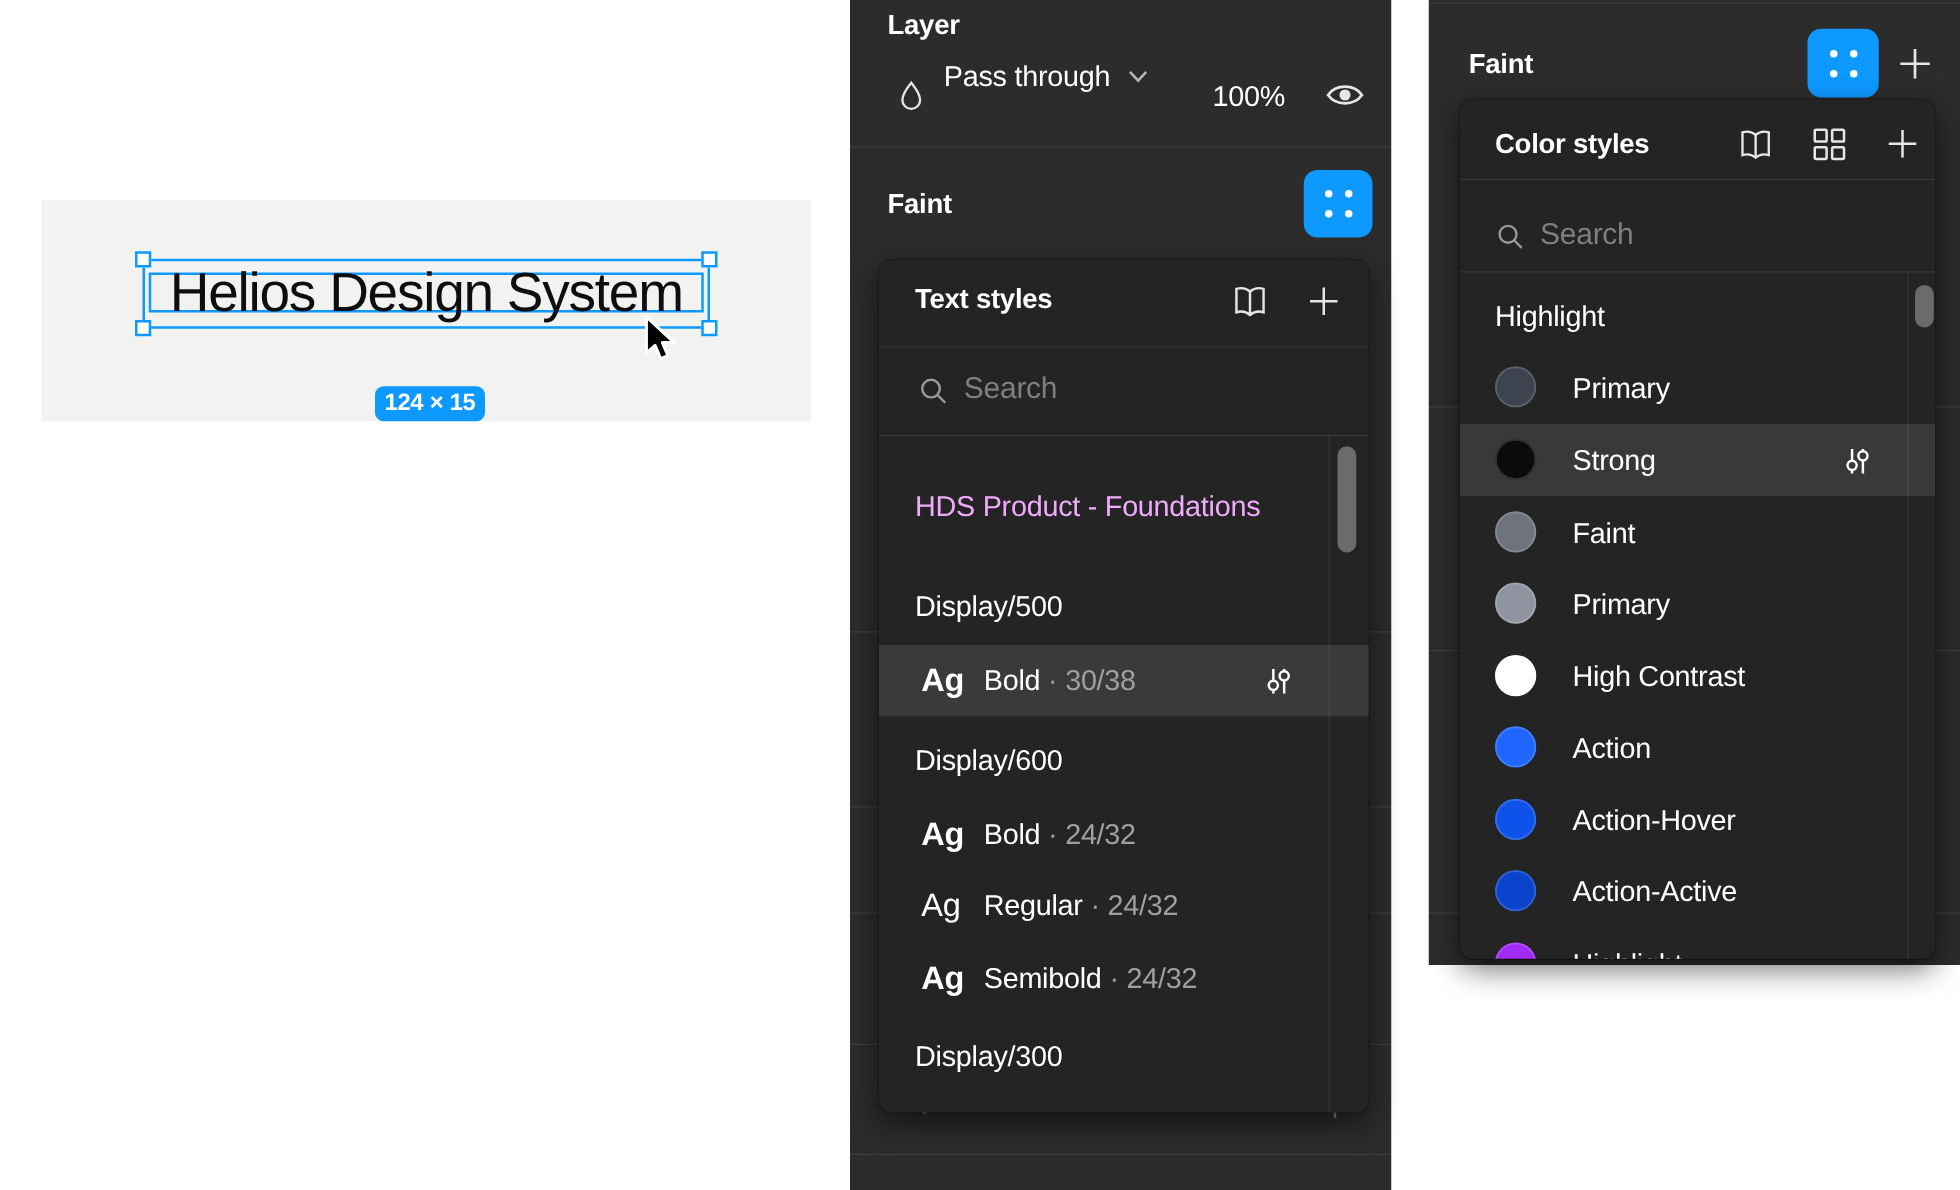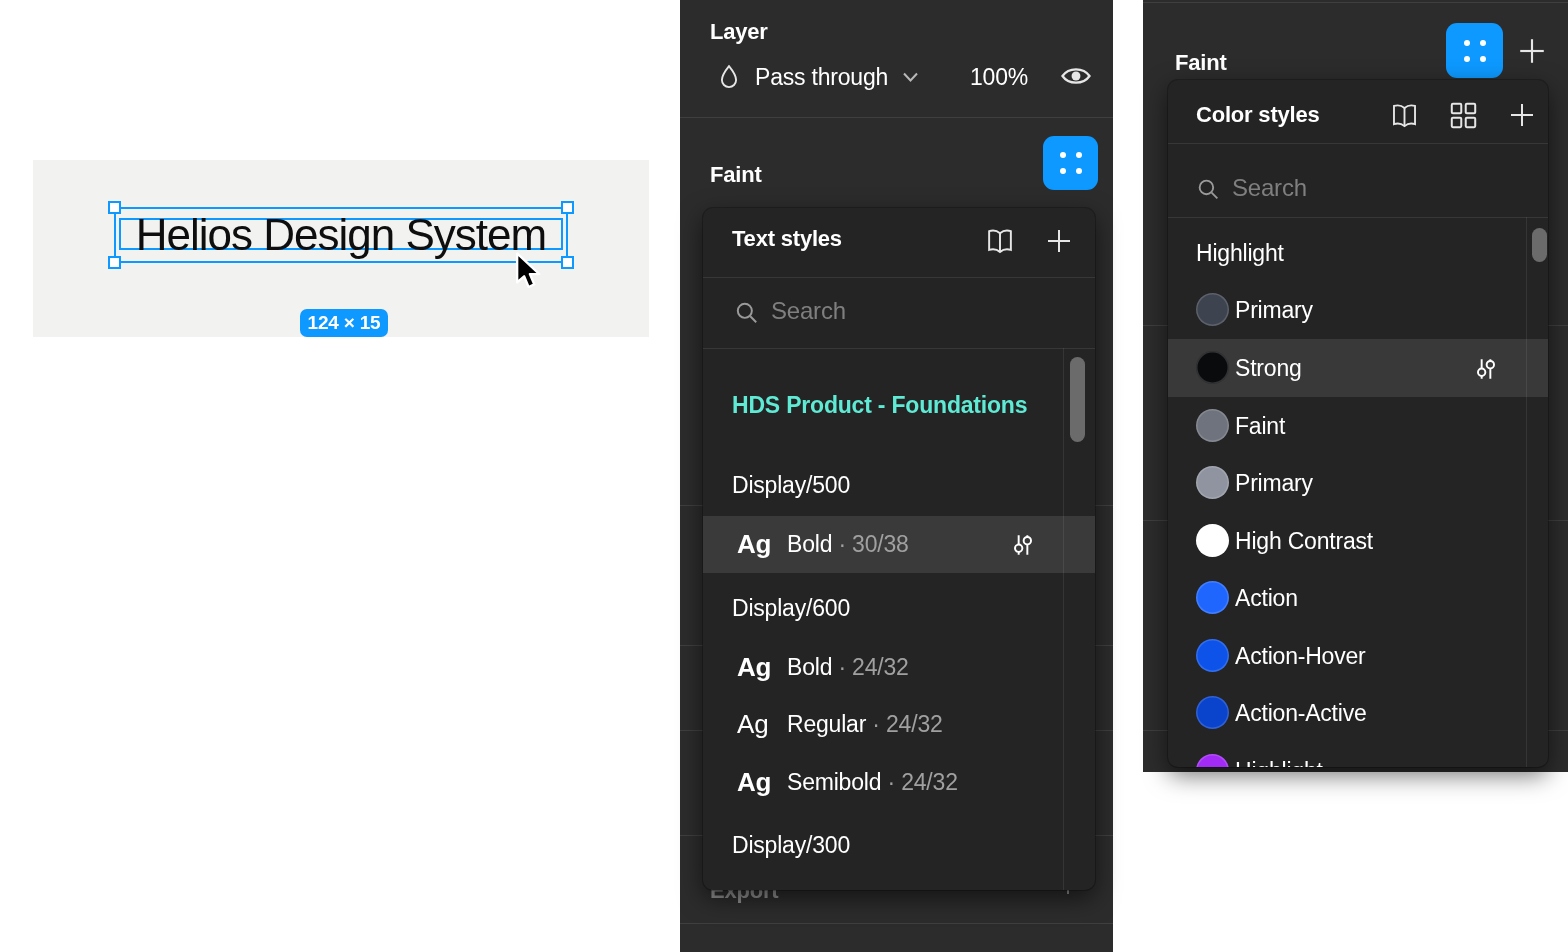--- a/index.html
+++ b/index.html
@@ -15,45 +15,45 @@
   .h-tl{left:-8px;top:-8px;} .h-tr{right:-8px;top:-8px;}
   .h-bl{left:-8px;bottom:-8px;} .h-br{right:-8px;bottom:-8px;}
   .canvas-text{left:114px;top:207px;width:454px;height:56px;line-height:55px;text-align:center;
                font-size:44px;letter-spacing:-1px;color:#0e0e0e;white-space:nowrap;}
   .size-badge{left:300px;top:276px;width:88px;height:28px;border-radius:7px;background:#0d99ff;
               color:#ffffff;font-size:19px;font-weight:700;text-align:center;line-height:28px;margin-top:33px;}
   
   .panel{background:#2c2c2c;}
   .mid-panel{left:680px;top:0;width:433px;height:952px;}
   .right-panel{left:1143px;top:0;width:425px;height:772px;}
-  .sec-title{font-size:22px;font-weight:700;color:#ffffff;margin-top:12px;}
+  .sec-title{font-size:22px;font-weight:700;color:#ffffff;}
   .divider{position:absolute;left:0;right:0;height:1px;background:rgba(255,255,255,0.09);}
   .ui-text{font-size:23px;color:#ffffff;}
   .dim{color:#8e8e8e;}
   .style-btn{position:absolute;background:#0d99ff;border-radius:11px;display:flex;align-items:center;justify-content:center;}
   .dots{display:grid;grid-template-columns:6px 6px;grid-template-rows:6px 6px;gap:10px;}
   .dots span{width:6px;height:6px;border-radius:50%;background:#ffffff;}
   
   .dd{position:absolute;background:#242424;border-radius:10px;box-shadow:0 8px 24px rgba(0,0,0,0.55),0 0 0 1px rgba(0,0,0,0.25);z-index:10;overflow:hidden;}
   .dd-title{font-size:22px;font-weight:700;color:#ffffff;}
   .search-input{position:absolute;background:transparent;border:none;outline:none;
                 font-family:inherit;font-size:24px;color:#dddddd;letter-spacing:-0.2px;}
   .search-input::placeholder{color:#7f7f7f;}
   .group-label{position:absolute;font-size:23px;color:#ffffff;}
-  .lib-label{position:absolute;font-size:23px;font-weight:700;color:#5eead4;}
+  .lib-label{position:absolute;font-size:23px;font-weight:400;color:#f0abfc;}
   .style-row{position:absolute;left:0;right:0;height:57px;}
   .style-row.selected{background:#3a3a3a;}
   .ag{position:absolute;left:34px;top:0;height:57px;line-height:57px;font-size:26px;color:#ffffff;}
   .row-name{position:absolute;left:84px;top:0;height:57px;line-height:57px;font-size:23px;color:#ffffff;white-space:nowrap;}
   .row-val{color:#a0a0a0;font-weight:400;}
   .color-row{position:absolute;left:0;right:0;height:58px;}
   .color-row.selected{background:#393939;}
   .swatch{position:absolute;left:28px;top:12px;width:33px;height:33px;border-radius:50%;
           box-shadow:inset 0 0 0 1.5px rgba(255,255,255,0.16);}
-  .color-name{position:absolute;left:67px;top:0;height:58px;line-height:58px;font-size:23px;color:#ffffff;white-space:nowrap;}
+  .color-name{position:absolute;left:90px;top:0;height:58px;line-height:58px;font-size:23px;color:#ffffff;white-space:nowrap;}
   .scroll-track{position:absolute;width:1px;background:rgba(255,255,255,0.08);}
   .scroll-thumb{position:absolute;width:15px;border-radius:8px;background:#6b6b6b;}
   .icon-btn{position:absolute;cursor:default;}
   svg{display:block;}
 </style>
 </head>
 <body>
 
 <div id="root">
 
@@ -73,21 +73,21 @@
     <path d="M4 1 L4 20.5 L8.7 16.4 L11.7 23.6 L15.6 21.9 L12.6 14.9 L19 14.9 Z" fill="#000000" stroke="#ffffff" stroke-width="1.6" stroke-linejoin="round"></path>
   </svg>
 
   <div class="abs panel mid-panel">
 
     <div class="abs sec-title" style="left:30px;top:7px;">Layer</div>
 
     <svg class="abs" style="left:37px;top:63px;" width="24" height="27" viewBox="0 0 22 24">
       <path d="M11 2.5 C11 2.5 4.5 10.5 4.5 15.2 a6.5 6.5 0 0 0 13 0 C17.5 10.5 11 2.5 11 2.5 Z" fill="none" stroke="#e6e6e6" stroke-width="1.7"></path>
     </svg>
-    <div class="abs" style="left:75px;top:63px;height:28px;display:flex;align-items:center;gap:14px;">
+    <div class="abs" style="left:75px;top:47px;height:28px;display:flex;align-items:center;gap:14px;">
       <span class="ui-text">Pass through</span>
       <svg width="17" height="12" viewBox="0 0 17 12">
         <polyline points="2,2.5 8.5,9.5 15,2.5" fill="none" stroke="#b8b8b8" stroke-width="2"></polyline>
       </svg>
     </div>
     <div class="abs ui-text" style="left:290px;top:64px;width:56px;text-align:right;">100%</div>
     <svg class="abs icon-btn" style="left:380px;top:62px;" width="32" height="28" viewBox="0 0 26 22">
       <path d="M2 11 C7 3.8 19 3.8 24 11 C19 18.2 7 18.2 2 11 Z" fill="none" stroke="#e6e6e6" stroke-width="1.8"></path>
       <circle cx="13" cy="11" r="3.6" fill="#e6e6e6"></circle>
     </svg>

